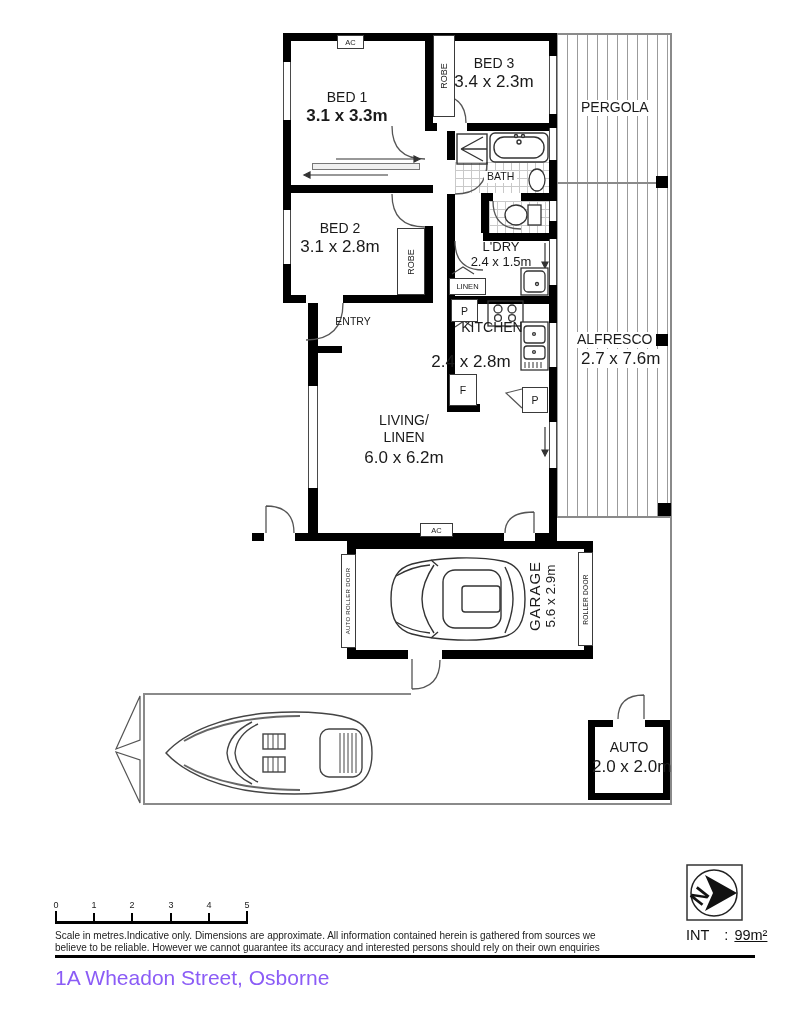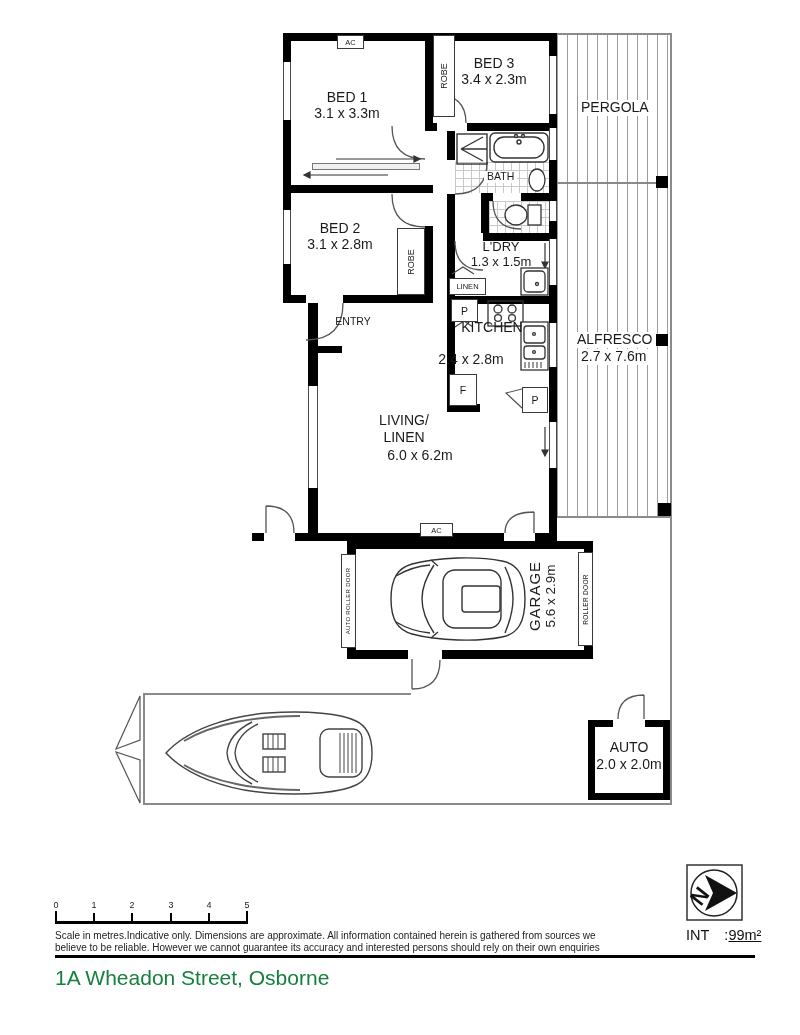--- a/index.html
+++ b/index.html
@@ -6,32 +6,32 @@
   #plan{position:relative;width:800px;height:1035px;background:#fff;
         font-family:"Liberation Sans",sans-serif;color:#1a1a1a;overflow:hidden;}
   .abs{position:absolute;}
   .wall{position:absolute;background:#000;}
   .thin{position:absolute;background:#8a8a8a;}
   .post{position:absolute;background:#000;}
   .win{position:absolute;background:#fff;border-left:1px solid #4a4a4a;border-right:1px solid #4a4a4a;box-sizing:border-box;}
   .gap{position:absolute;background:#fff;}
   .stripes{position:absolute;background-image:repeating-linear-gradient(90deg,#9b9b9b 0,#9b9b9b 1px,transparent 1px,transparent 10px);}
   .tiles{position:absolute;background-image:linear-gradient(#c9c9c9 1px,transparent 1px),linear-gradient(90deg,#c9c9c9 1px,transparent 1px);background-size:8px 8px;}
-  .lbl{position:absolute;text-align:center;white-space:nowrap;line-height:1.12;font-size:14px;}
+  .lbl{position:absolute;text-align:center;white-space:nowrap;line-height:1.12;font-size:17px;}
   .fs14{font-size:14px;}
   .sm{font-size:10.5px;}
   .bg{background:#fff;padding:0 3px;}
   .box{position:absolute;border:1px solid #3a3a3a;background:#fff;display:flex;align-items:center;justify-content:center;box-sizing:border-box;overflow:visible;}
   .rot{transform:rotate(-90deg);white-space:nowrap;}
   .track{position:absolute;background:#f0f0f0;border:1px solid #777;box-sizing:border-box;}
   svg.overlay{position:absolute;left:0;top:0;}
   .tick{position:absolute;background:#000;}
   .ticknum{position:absolute;font-size:9px;text-align:center;width:12px;}
   .disc{position:absolute;font-size:10px;color:#222;white-space:nowrap;}
-  .addr{position:absolute;font-size:21px;color:#15803d;}
+  .addr{position:absolute;font-size:21px;color:#8b5cf6;}
   .intline{position:absolute;font-size:14.5px;color:#111;}
 </style>
 </head>
 <body>
 
 <div id="plan">
 
   <div class="stripes" style="left:557px;top:34px;width:114px;height:148px;"></div>
   <div class="stripes" style="left:557px;top:184px;width:114px;height:332px;"></div>
 
@@ -238,33 +238,33 @@
     <span style="font-size:10.5px;">P</span>
   </div>
   <div class="box" style="left:341px;top:554px;width:15px;height:94px;">
     <span class="rot" style="font-size:6px;letter-spacing:.3px;">AUTO ROLLER DOOR</span>
   </div>
   <div class="box" style="left:578px;top:552px;width:15px;height:94px;">
     <span class="rot" style="font-size:6.5px;letter-spacing:.3px;">ROLLER DOOR</span>
   </div>
 
   <div class="lbl fs14" style="left:287px;top:90px;width:120px;">BED 1</div>
-  <div class="lbl" style="left:287px;top:106px;width:120px;">3.1 x 3.3m</div>
+  <div class="lbl" style="left:287px;top:106px;width:120px;font-weight:bold;">3.1 x 3.3m</div>
   <div class="lbl fs14" style="left:440px;top:56px;width:108px;">BED 3</div>
   <div class="lbl" style="left:440px;top:72px;width:108px;">3.4 x 2.3m</div>
   <div class="lbl fs14" style="left:280px;top:221px;width:120px;">BED 2</div>
   <div class="lbl" style="left:280px;top:237px;width:120px;">3.1 x 2.8m</div>
   <div class="lbl sm bg" style="left:484px;top:171px;">BATH</div>
   <div class="lbl" style="left:470px;top:240px;width:62px;font-size:13px;">L'DRY</div>
-  <div class="lbl" style="left:463px;top:255px;width:76px;font-size:13px;">1.3 x 1.5m</div>
+  <div class="lbl" style="left:463px;top:255px;width:76px;font-size:13px;">2.4 x 1.5m</div>
   <div class="lbl fs14" style="left:452px;top:320px;width:80px;">KITCHEN</div>
   <div class="lbl" style="left:431px;top:352px;width:80px;">2.4 x 2.8m</div>
   <div class="lbl fs14" style="left:364px;top:413px;width:80px;">LIVING/</div>
   <div class="lbl fs14" style="left:364px;top:430px;width:80px;">LINEN</div>
-  <div class="lbl" style="left:374px;top:448px;width:92px;">6.0 x 6.2m</div>
+  <div class="lbl" style="left:358px;top:448px;width:92px;">6.0 x 6.2m</div>
   <div class="lbl sm" style="left:330px;top:316px;width:46px;">ENTRY</div>
   <div class="lbl fs14 bg" style="left:578px;top:100px;">PERGOLA</div>
   <div class="lbl fs14 bg" style="left:574px;top:332px;">ALFRESCO</div>
   <div class="lbl bg" style="left:578px;top:349px;">2.7 x 7.6m</div>
   <div class="lbl fs14" style="left:596px;top:740px;width:66px;">AUTO</div>
   <div class="lbl" style="left:592px;top:757px;width:74px;">2.0 x 2.0m</div>
   <div class="abs" style="left:489px;top:574px;width:118px;height:44px;transform:rotate(-90deg);text-align:center;">
     <div style="font-size:15px;letter-spacing:1px;">GARAGE</div>
     <div style="font-size:13.5px;">5.6 x 2.9m</div>
   </div>
@@ -292,19 +292,19 @@
   <div class="disc" style="left:55px;top:942px;">believe to be reliable. However we cannot guarantee its accuracy and interested persons should rely on their own enquiries</div>
 
   <svg class="abs" style="left:684px;top:862px;" width="62" height="62" viewBox="0 0 62 62">
     <rect x="3" y="3" width="55" height="55" fill="#fff" stroke="#333" stroke-width="1.5"></rect>
     <circle cx="30" cy="31" r="23" fill="none" stroke="#222" stroke-width="1.5"></circle>
     <polygon points="21,13 53,31 21,49 29,31" fill="#111"></polygon>
     <text x="7" y="41" font-size="22" font-weight="bold" fill="#111" transform="rotate(-52 16 33)" font-family="Liberation Sans, sans-serif">N</text>
   </svg>
 
   <div class="intline" style="left:686px;top:927px;">
-    <span>INT</span><span style="margin-left:15px;">:</span><span style="text-decoration:underline;">99m²</span>
+    <span>INT</span><span style="margin-left:15px;">:</span><span style="margin-left:6px;text-decoration:underline;">99m²</span>
   </div>
 
   <div class="abs" style="left:55px;top:955px;width:700px;height:2.5px;background:#000;"></div>
   <div class="addr" style="left:55px;top:966px;">1A Wheadon Street, Osborne</div>
 
 </div>
 
 </body></html>

